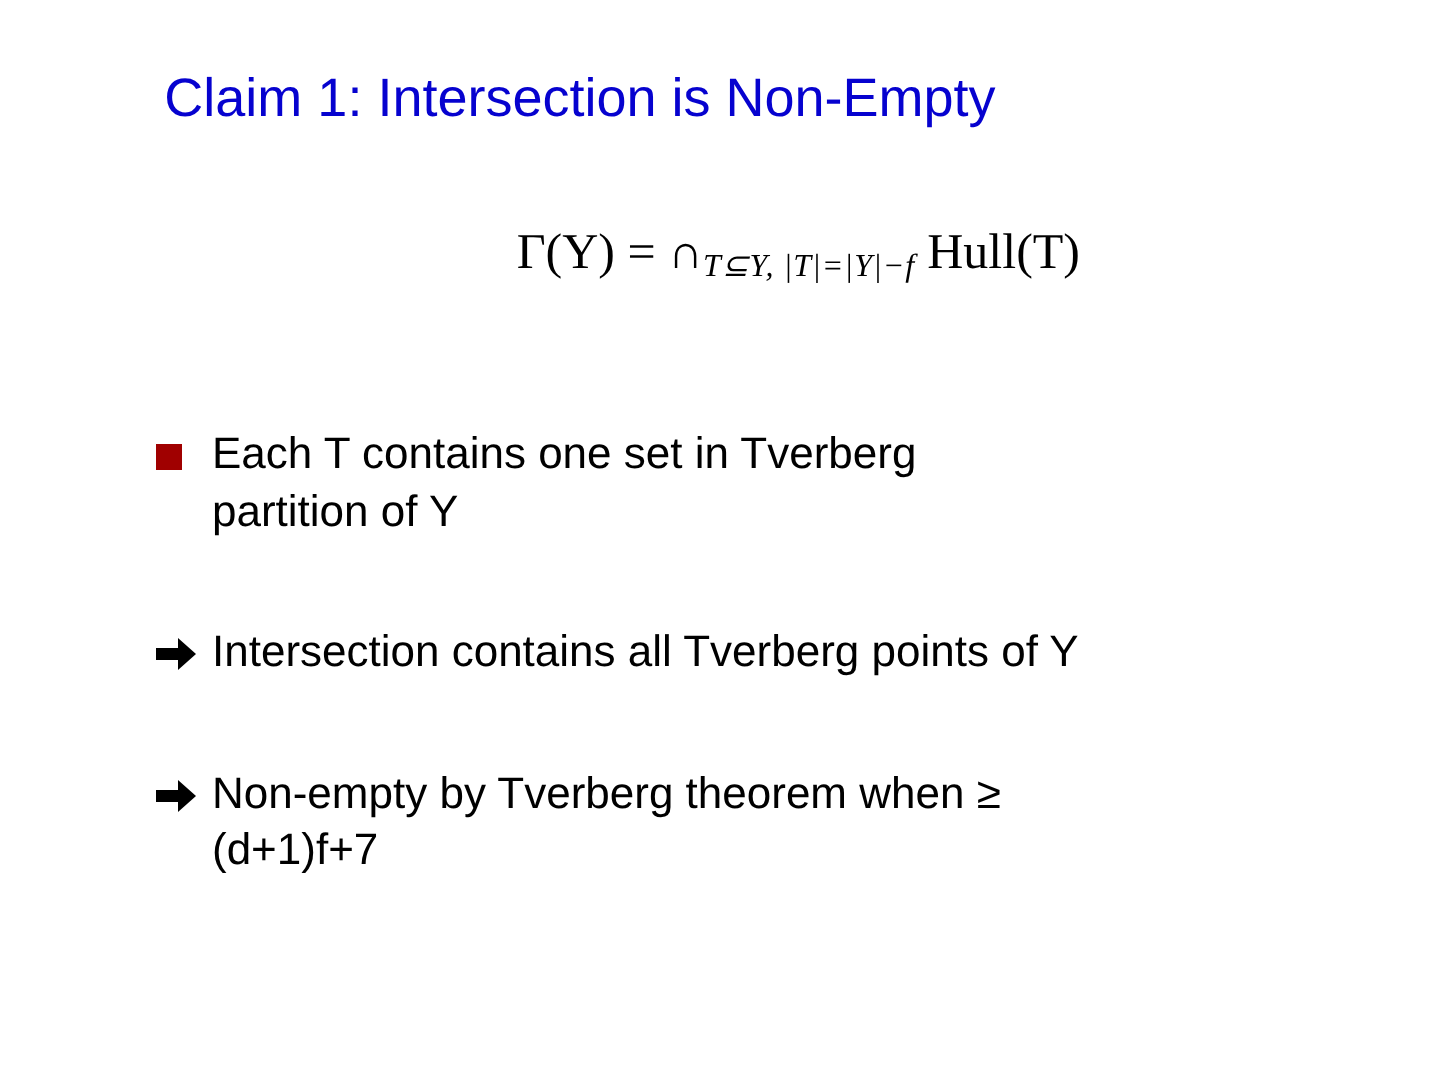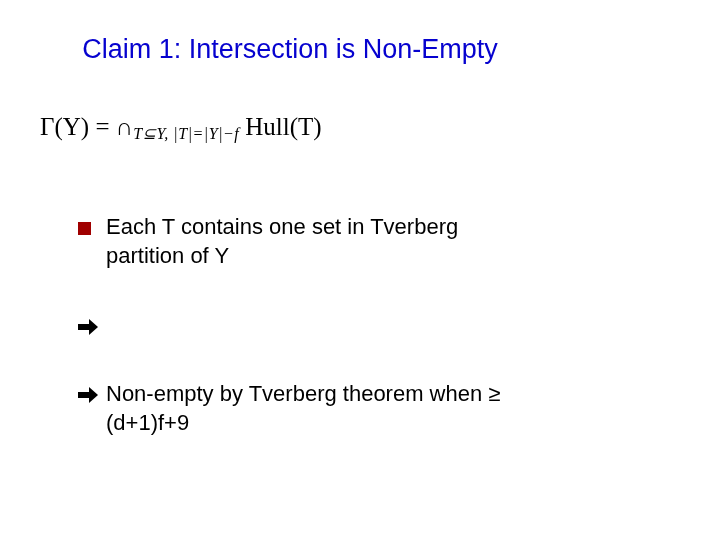--- a/index.html
+++ b/index.html
@@ -1,19 +1,19 @@
 <!DOCTYPE html>
 <html><head>
 <meta charset="utf-8">
 <style>
   * { margin: 0; padding: 0; box-sizing: border-box; }
   html, body { width: 720px; height: 540px; background: #fff; font-family: Arial, Helvetica, sans-serif; }
   .slide { width: 580px; height: 540px; position: relative; padding: 34px 40px 40px 40px; }
   .title { color: #0602cf; font-size: 27px; font-weight: 400; text-align: center; margin-bottom: 48px; margin-left: 30px; margin-right: 30px; }
-  .formula { text-align: left; margin: 40px auto 72px auto; font-family: "Times New Roman", "Cambria Math", serif; font-size: 25px; color: #000; }
+  .formula { text-align: right; margin: 40px auto 72px auto; font-family: "Times New Roman", "Cambria Math", serif; font-size: 25px; color: #000; }
   .formula .sub { font-size: 16px; position: relative; top: 4px; font-style: italic; letter-spacing: 0.5px; }
   .formula .subsubwrap { white-space: nowrap; }
   .formula .inter { font-size: 24px; position: relative; top: 0px; }
   .formula .sp { display: inline-block; width: 6px; }
   .bullets { margin-left: 38px; margin-top: 12px; }
   .bullet-row { display: flex; align-items: flex-start; font-size: 22px; color: #000; margin-bottom: 42px; }
   .bullet-row:last-child { margin-bottom: 0; }
   .bullet-icon { width: 26px; flex: 0 0 26px; margin-right: 2px; display: flex; align-items: center; justify-content: flex-start; height: 26px; }
   .bullet-text { line-height: 1.3; }
   .square { width: 13px; height: 13px; background: #a00000; display: inline-block; margin-top: 5px; }
@@ -38,26 +38,27 @@
       </span>
       <span class="bullet-text">Each T contains one set in Tverberg partition of Y</span>
     </div>
 
     <div class="bullet-row">
       <span class="bullet-icon">
         <svg class="arrow" viewBox="0 0 20 16">
           <path d="M0 5 L11 5 L11 0 L20 8 L11 16 L11 11 L0 11 Z" fill="#000"></path>
         </svg>
       </span>
+      <span class="bullet-text">Intersection contains all Tverberg points of Y</span>
     </div>
 
     <div class="bullet-row">
       <span class="bullet-icon">
         <svg class="arrow" viewBox="0 0 20 16">
           <path d="M0 5 L11 5 L11 0 L20 8 L11 16 L11 11 L0 11 Z" fill="#000"></path>
         </svg>
       </span>
-      <span class="bullet-text">Non-empty by Tverberg theorem when ≥ (d+1)f+9</span>
+      <span class="bullet-text">Non-empty by Tverberg theorem when ≥ (d+1)f+7</span>
     </div>
 
   </div>
 
 </div>
 
 </body></html>

